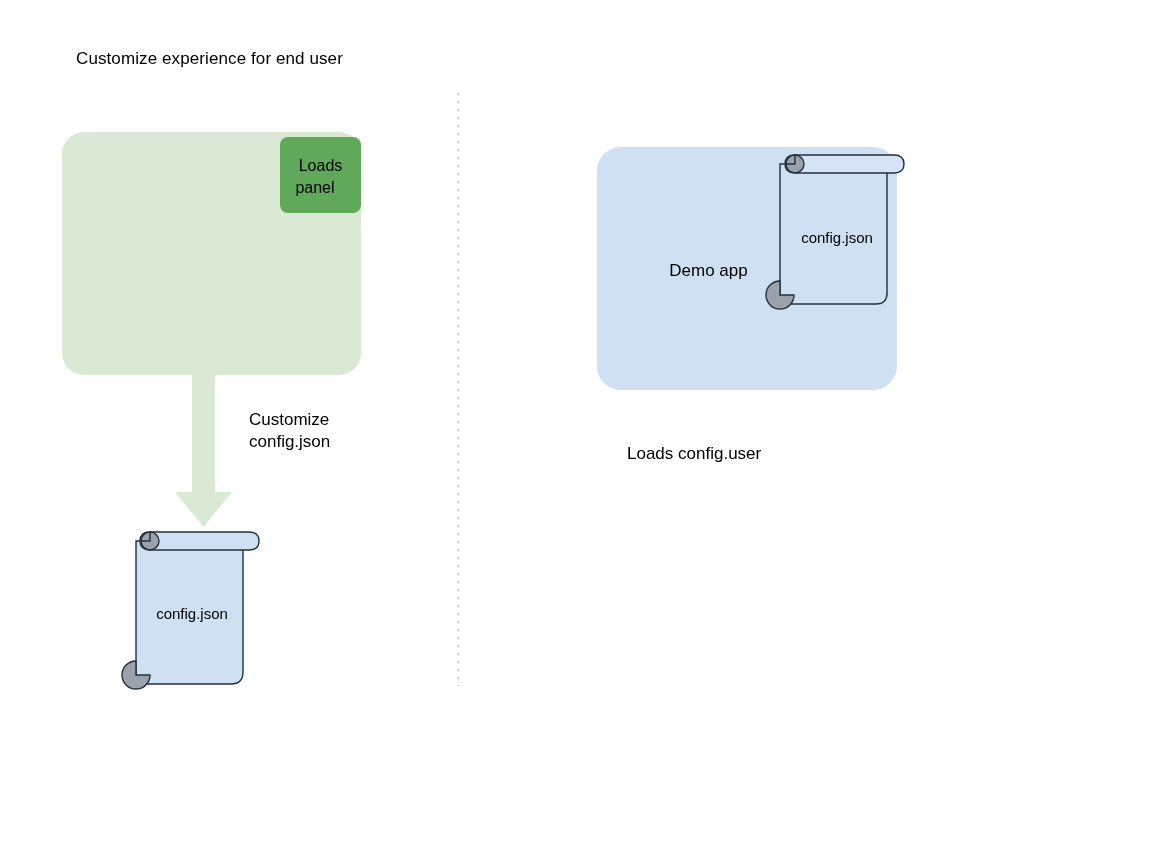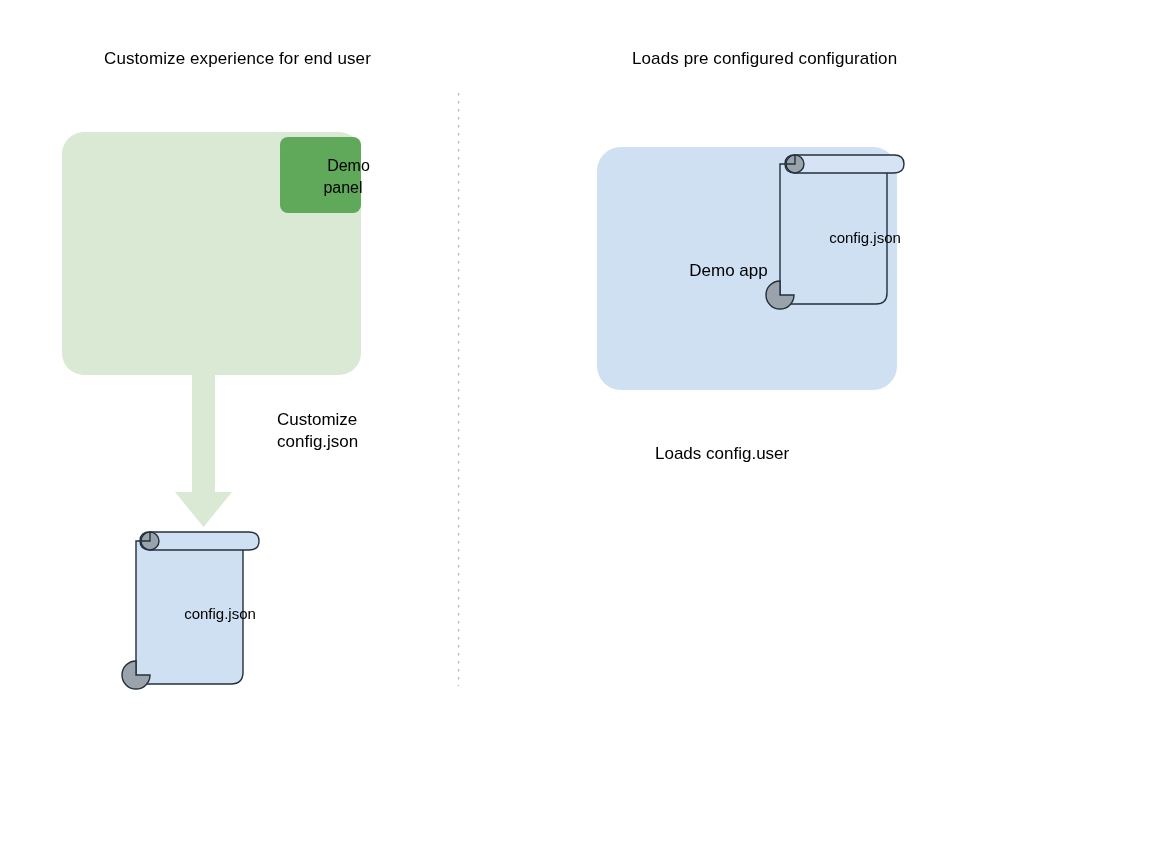--- a/index.html
+++ b/index.html
@@ -28,21 +28,20 @@
     top: 0;
     width: 1152px;
     height: 864px;
   }
   .lbl {
     position: absolute;
     font-family: "Liberation Sans", sans-serif;
     color: #000000;
     white-space: pre;
     line-height: 1.32;
-    margin-left: 28px;
   }
   .title-lbl {
     font-size: 17px;
     letter-spacing: 0.1px;
   }
   .node-lbl {
     font-size: 17px;
     text-align: center;
   }
   .badge-lbl {
@@ -97,32 +96,31 @@
       <path d="M 795,155 A 9,9 0 1 0 795,173 A 9,9 0 0 0 795,155 Z" fill="#9aa3ab" stroke="#23303b" stroke-width="1.4"></path>
       <path d="M 786,164 L 795,164 L 795,155" fill="none" stroke="#23303b" stroke-width="1.4"></path>
 
       <path d="M 780,295 L 780,281 A 14,14 0 1 0 794,295 Z" fill="#9aa3ab" stroke="#23303b" stroke-width="1.4"></path>
     </g>
 
   </svg>
 
   <div class="lbl title-lbl" style="left:76px; top:48px;">Customize experience for end user</div>
 
-  <div class="lbl title-lbl" style="left:604px; top:48px;">Loads pre configured configuration</div>
 
-  <div class="lbl badge-lbl" style="left:280px; top:155px; width:81px;">Demo</div>
+  <div class="lbl badge-lbl" style="left:280px; top:155px; width:81px;">Loads</div>
 
   <div class="lbl badge-lbl" style="left:280px; top:177px; width:70px;">panel</div>
 
 
   <div class="lbl edge-lbl" style="left:249px; top:409px;">Customize</div>
 
   <div class="lbl edge-lbl" style="left:249px; top:431px;">config.json</div>
 
   <div class="lbl doc-lbl" style="left:136px; top:604px; width:112px;">config.json</div>
 
-  <div class="lbl node-lbl" style="left:597px; top:260px; width:207px;">Demo app</div>
+  <div class="lbl node-lbl" style="left:597px; top:260px; width:207px;padding-left:8px;">Demo app</div>
 
   <div class="lbl doc-lbl" style="left:781px; top:228px; width:112px;">config.json</div>
 
   <div class="lbl edge-lbl" style="left:627px; top:443px;">Loads config.user</div>
 
 </div>
 
 </body></html>

